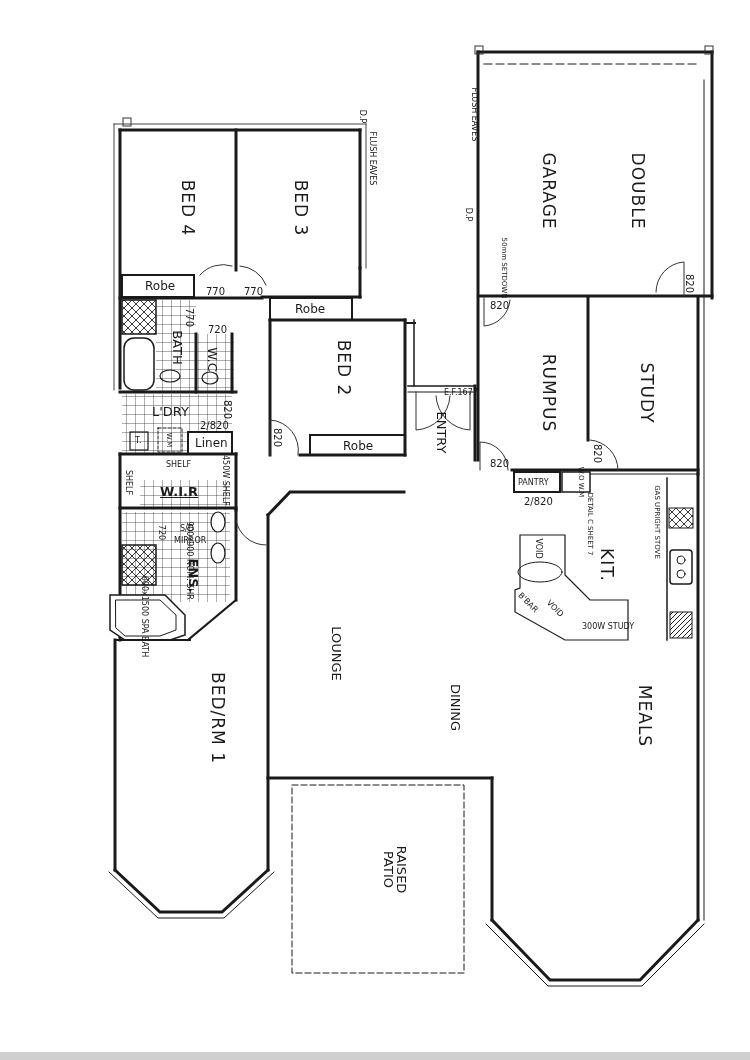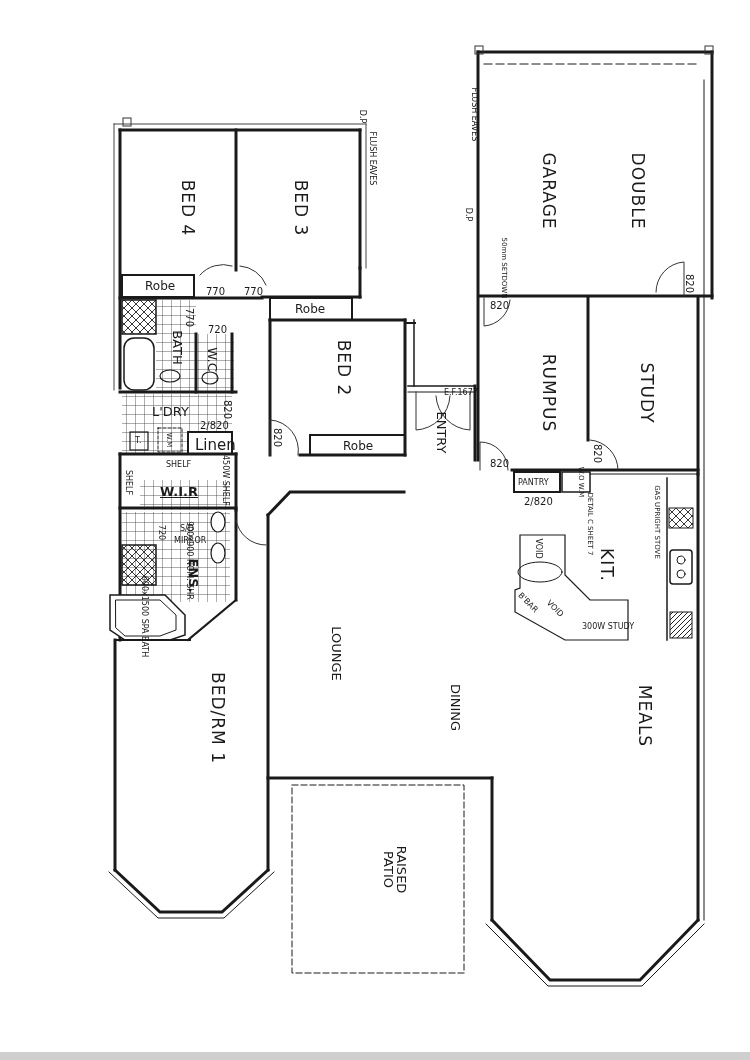--- a/index.html
+++ b/index.html
@@ -169,21 +169,21 @@
 <div class="lbl med rot90" style="left:420px;top:425px;">ENTRY</div>
 <div class="lbl med rot90" style="left:160px;top:340px;">BATH</div>
 <div class="lbl med rot90" style="left:200px;top:352px;">W.C</div>
 <div class="lbl med" style="left:152px;top:404px;">L'DRY</div>
 <div class="lbl med" style="left:160px;top:484px;font-weight:bold;text-decoration:underline;">W.I.R</div>
 <div class="lbl med rot90" style="left:176px;top:568px;font-weight:bold;">ENS.</div>
 
 <div class="lbl sm" style="left:145px;top:279px;font-size:12px;">Robe</div>
 <div class="lbl sm" style="left:295px;top:302px;font-size:12px;">Robe</div>
 <div class="lbl sm" style="left:343px;top:439px;font-size:12px;">Robe</div>
-<div class="lbl sm" style="left:195px;top:436px;font-size:15px;">Linen</div>
+<div class="lbl sm" style="left:195px;top:436px;font-size:12px;">Linen</div>
 <div class="lbl xs" style="left:166px;top:460px;">SHELF</div>
 <div class="lbl xs rot90" style="left:116px;top:478px;">SHELF</div>
 <div class="lbl xs rot90" style="left:200px;top:476px;">450W SHELF</div>
 <div class="lbl xs" style="left:174px;top:512px;margin-top:24px;">MIRROR</div>
 <div class="lbl xs" style="left:180px;top:524px;text-align:center;">S/D</div>
 <div class="lbl xs rot90" style="left:150px;top:556px;">900x900 NOM. SHR</div>
 <div class="lbl xs rot90" style="left:104px;top:612px;">600x1500 SPA BATH</div>
 <div class="lbl xs" style="left:518px;top:478px;">PANTRY</div>
 <div class="lbl xs rot90" style="left:566px;top:478px;font-size:7px;">W.O W.M</div>
 <div class="lbl xs rot90" style="left:162px;top:436px;font-size:7px;">W.M</div>

